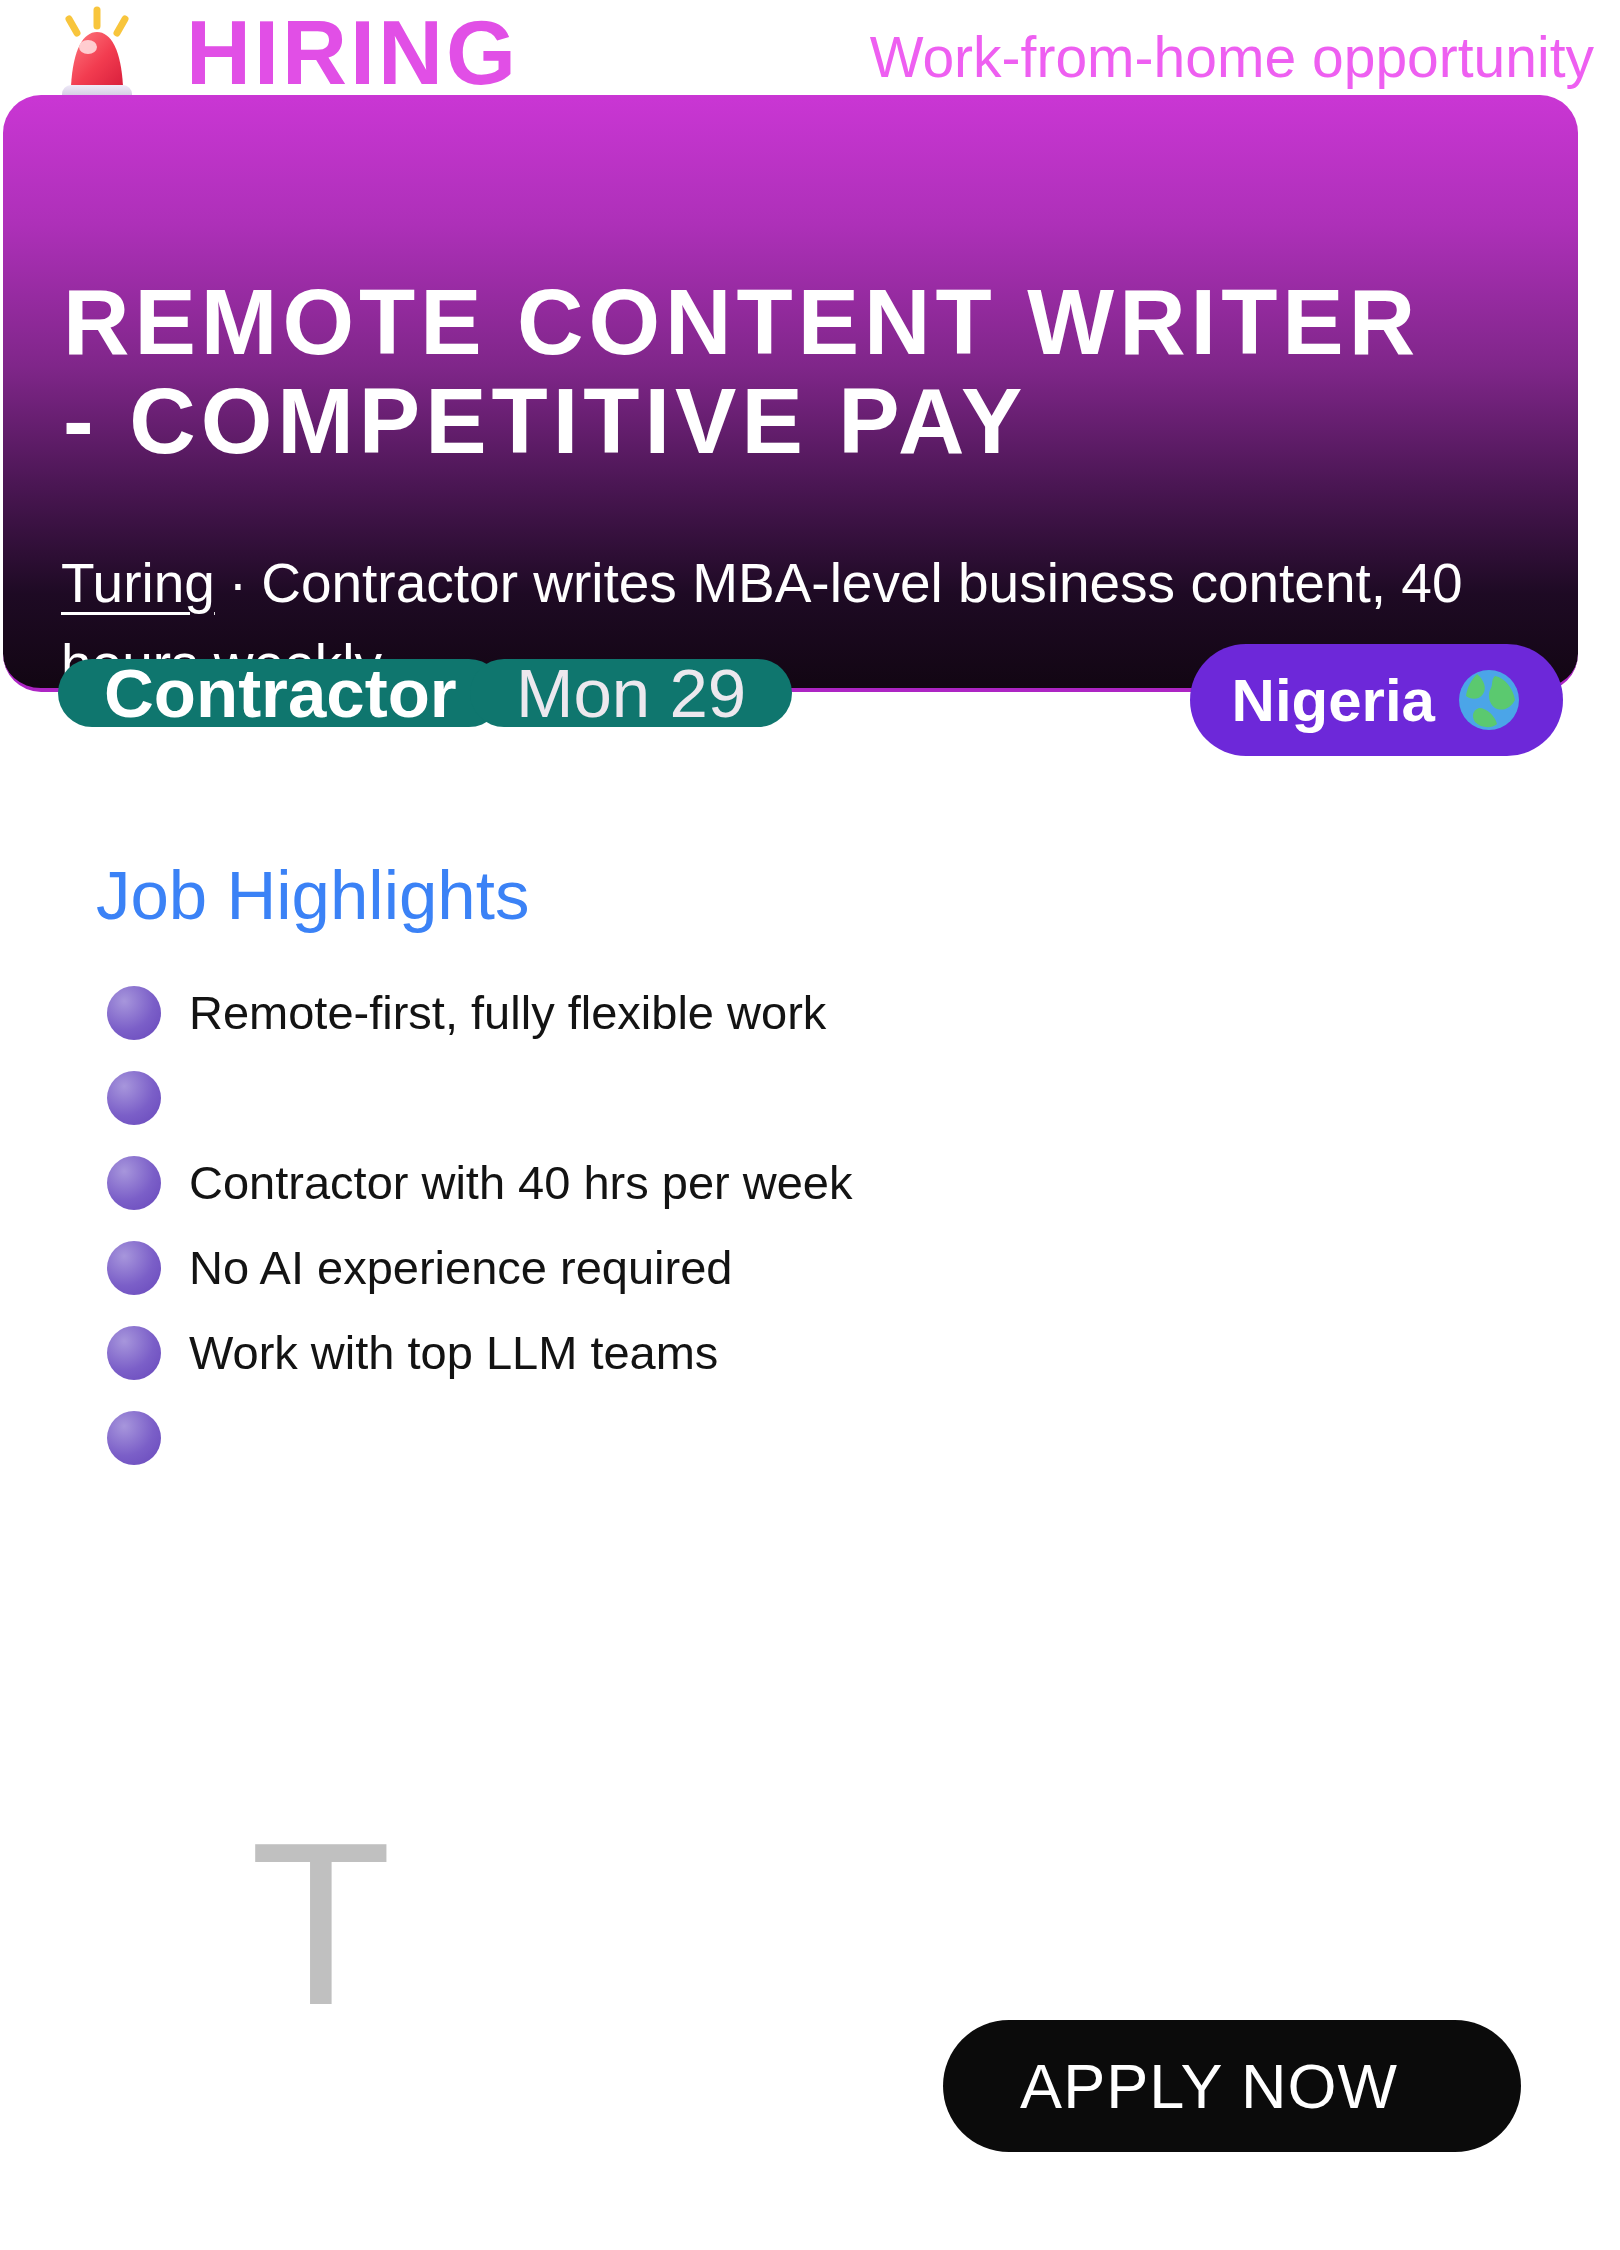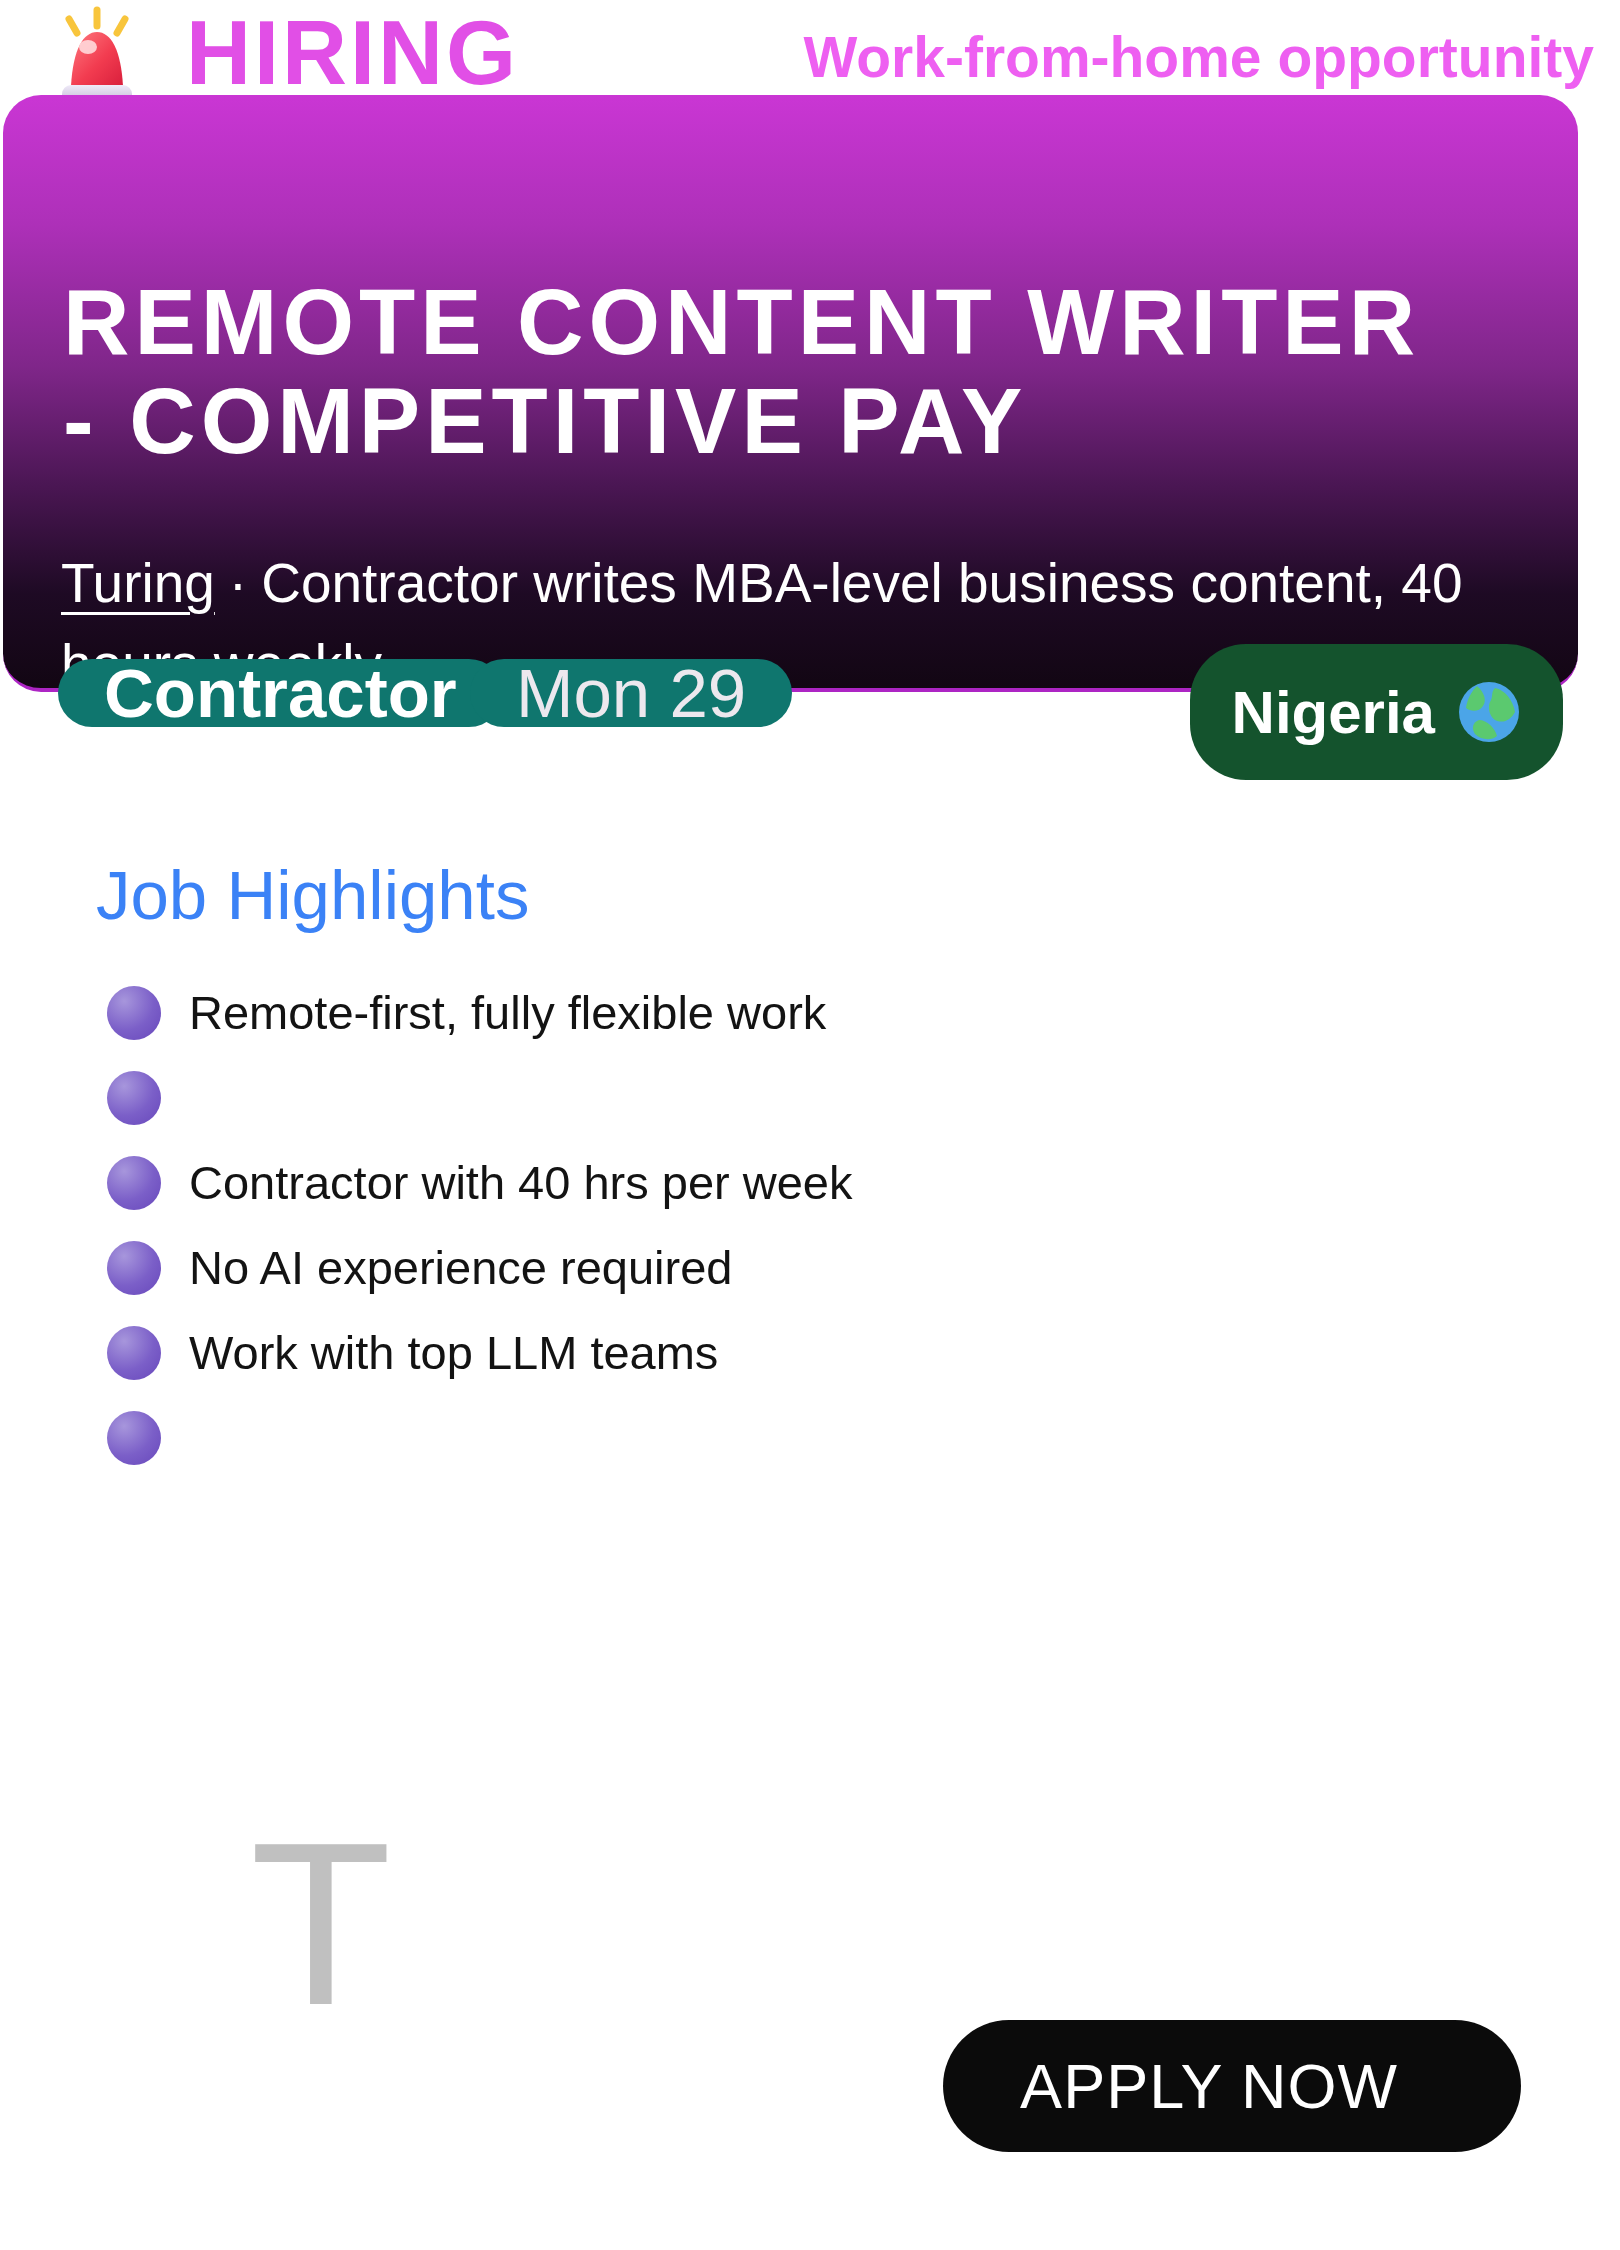--- a/index.html
+++ b/index.html
@@ -4,21 +4,21 @@
 <style>
   * { margin:0; padding:0; box-sizing:border-box; }
   html,body { width:1620px; height:2250px; background:#ffffff; overflow:hidden;
               font-family:"Liberation Sans","DejaVu Sans",sans-serif; }
   .abs { position:absolute; }
 
   
   .siren { left:52px; top:6px; width:90px; height:104px; }
   .brand { left:186px; top:2px; font-size:90px; font-weight:900; letter-spacing:3px;
            color:#E14FE6; }
-  .tagline { right:26px; top:24px; font-size:57px; font-weight:700; letter-spacing:0px;
+  .tagline { right:26px; top:24px; font-size:57px; font-weight:400; letter-spacing:0px;
              color:#EE5FF1; }
 
   
   .card { left:3px; top:95px; width:1575px; height:597px; border-radius:38px;
           background:linear-gradient(180deg,#CA36D4 0%, #AD30B8 22%, #7F2689 46%,
                      #4A1653 66%, #1E0A24 84%, #120613 100%);
           border-bottom:4px solid #AD25C4; }
   .card-title { left:60px; top:178px; width:1480px; color:#ffffff; font-weight:900;
                 font-size:92px; line-height:99px; letter-spacing:5px; }
   .card-sub { left:58px; top:448px; width:1420px; color:#ffffff; font-size:55px;
@@ -26,22 +26,22 @@
   .card-sub a { color:#ffffff; text-decoration:underline; text-underline-offset:10px;
                 text-decoration-thickness:3px; cursor:pointer; }
   .sep { margin:0 14px; }
 
   
   .pill { display:flex; align-items:center; justify-content:center; }
   .pill-dark { background:#0f766e; height:68px; border-radius:45px; padding:0 46px;
                color:#ffffff; font-size:69px; }
   .pill-contractor { left:58px; top:659px; font-weight:700; }
   .pill-date { left:470px; top:659px; font-weight:400; color:#ECE8EE; }
-  .pill-location { right:57px; top:644px; height:136px; border-radius:56px;
-                   background:#14532d; padding:0 42px; color:#ffffff; font-size:60px;
+  .pill-location { right:57px; top:644px; height:112px; border-radius:56px;
+                   background:#6d28d9; padding:0 42px; color:#ffffff; font-size:60px;
                    font-weight:700; gap:22px; }
   .globe { width:64px; height:64px; }
 
   
   .hl-heading { left:96px; top:856px; font-size:69px; font-weight:400; color:#3b82f6; }
   .hl-list { left:107px; top:970px; list-style:none; }
   .hl-list li { display:flex; align-items:center; height:85px; gap:28px; }
   .dot { width:54px; height:54px; border-radius:50%; flex:0 0 54px;
          background:radial-gradient(circle at 32% 28%, #A796DC 0%, #7B5FC8 55%, #6747BB 100%); }
   .hl-text { font-size:47px; color:#131313; font-weight:400; }

